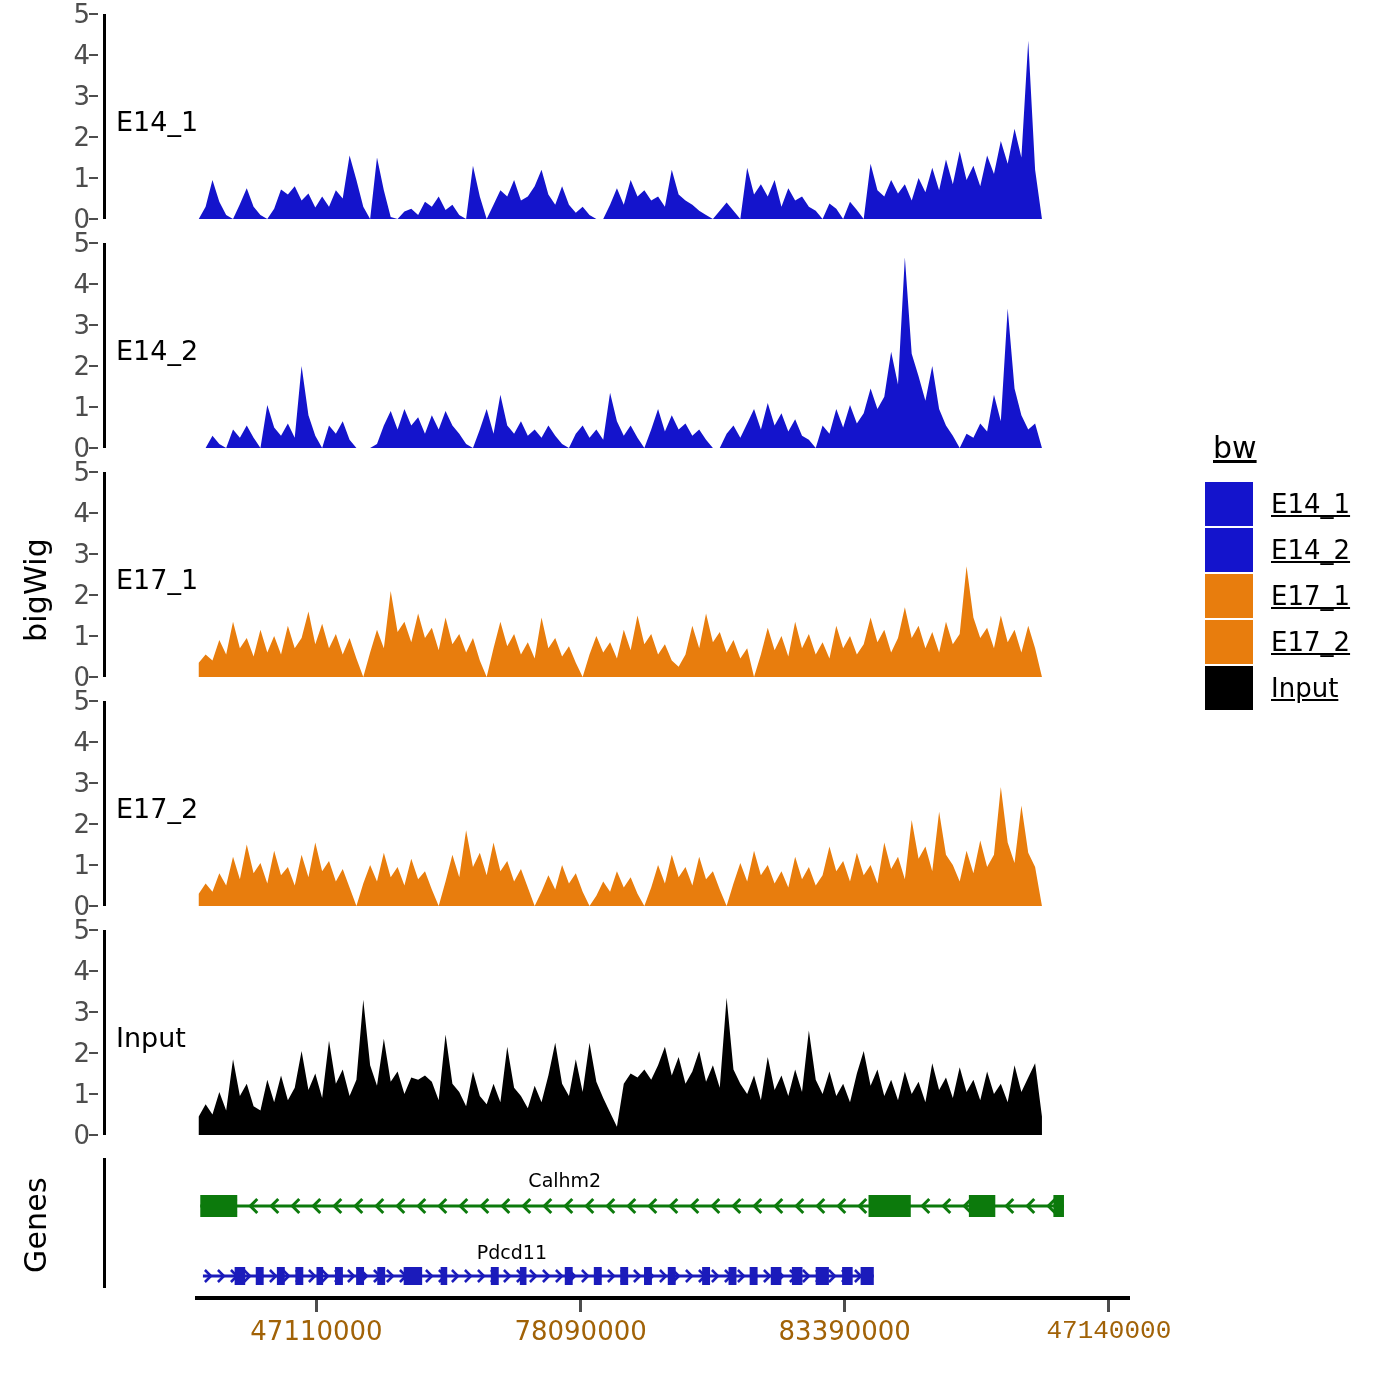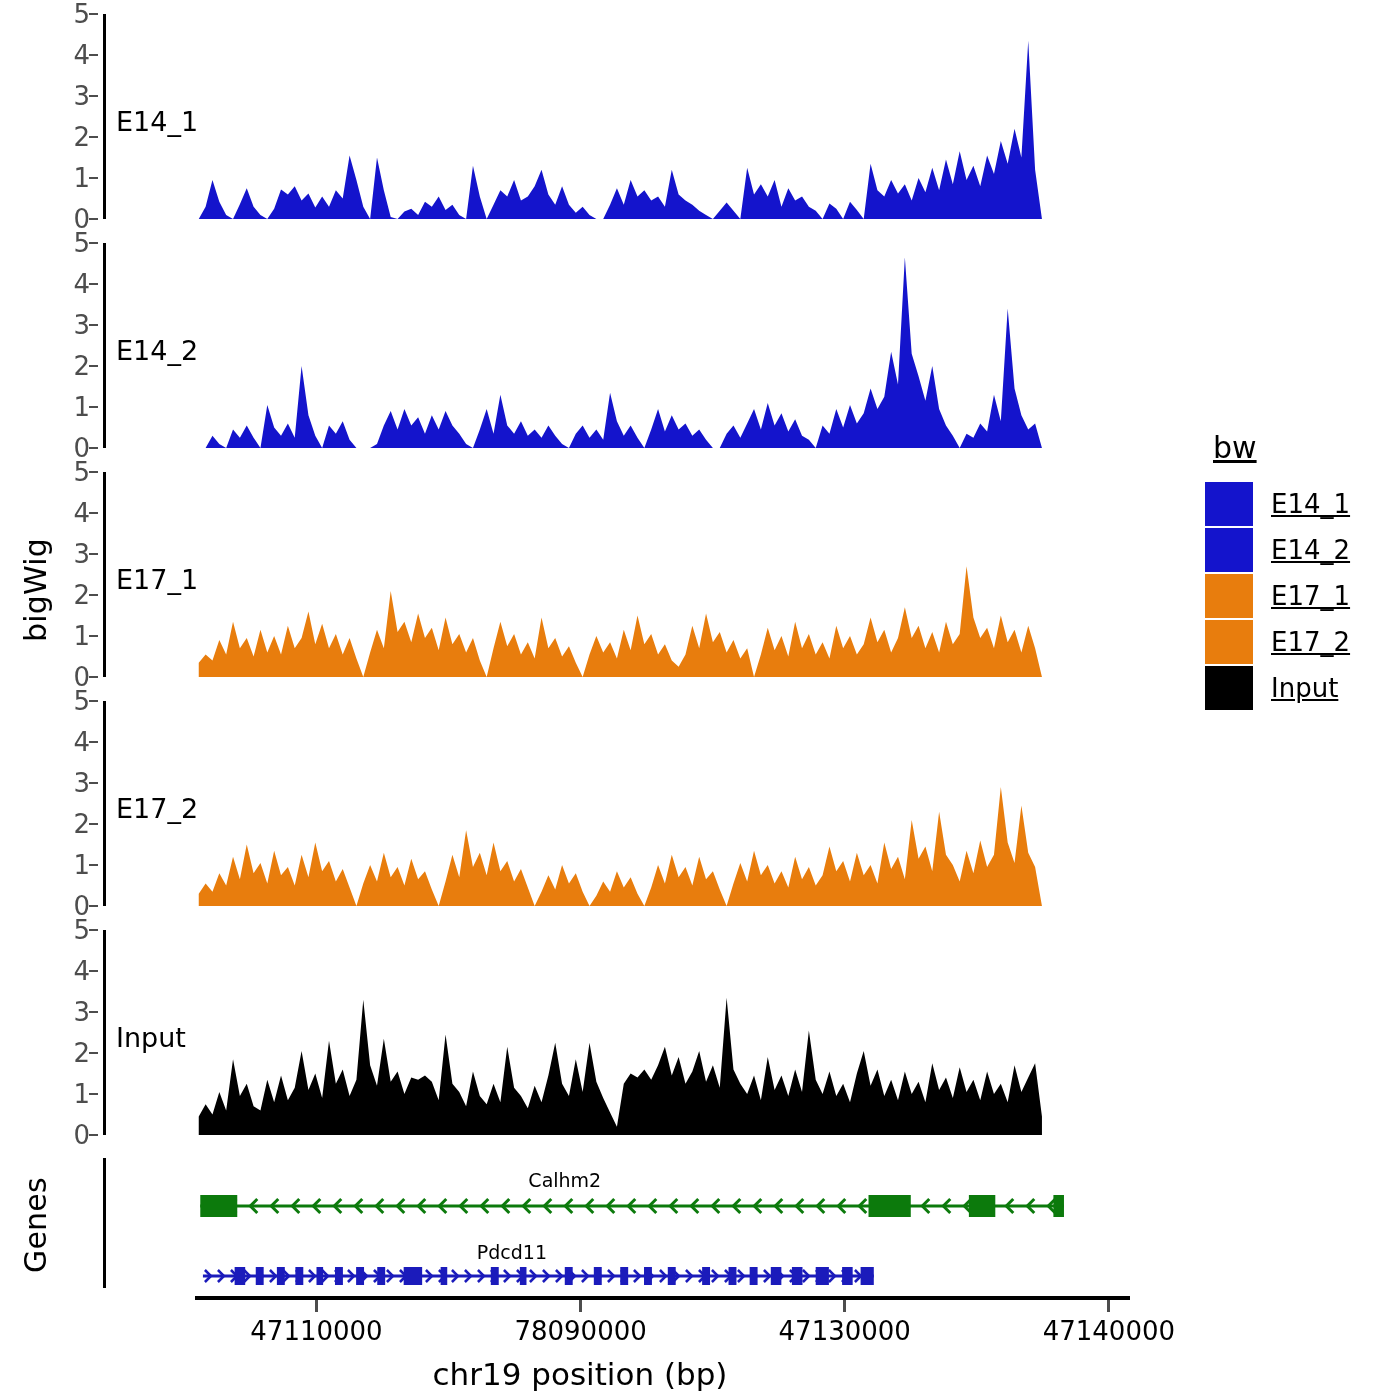--- a/index.html
+++ b/index.html
@@ -46,21 +46,21 @@
   #genepanel{position:absolute;left:0px;top:1148px;width:1160px;height:152px;text-align:center;}
   #genepanel .yspine{position:absolute;left:103px;top:10px;width:3px;height:130px;background:#000;}
   #geneplot{position:absolute;left:106px;top:0;right:0;bottom:0;}
   #geneplot svg{display:block;width:100%;height:100%;}
   .genename{font-size:19px;fill:#000;font-family:"DejaVu Sans","Liberation Sans",sans-serif;}
 
   
   #xaxis{position:absolute;left:0;top:1296px;width:1160px;height:100px;}
   #xline{position:absolute;left:195px;top:0px;width:935px;height:4px;background:#000;}
   .xtickmark{position:absolute;top:4px;width:3px;height:12px;background:#4d4d4d;}
-  .xtick{position:absolute;top:20px;transform:translateX(-50%);font-size:26px;color:#000000;white-space:nowrap;}
+  .xtick{position:absolute;top:20px;transform:translateX(-50%);font-size:26px;color:#a16207;white-space:nowrap;}
   #xtitle{position:absolute;left:0;top:60px;width:1160px;text-align:center;font-size:31px;color:#000;}
 
   
   #legend{position:absolute;left:1205px;top:430px;width:190px;text-decoration:underline;}
   #legend-title{font-size:30px;color:#000;margin:0 0 16px 8px;}
   .legrow{display:flex;align-items:center;height:46px;}
   .legswatch{width:48px;height:44px;flex:0 0 48px;}
   .leglabel{font-size:26px;color:#000;margin-left:18px;white-space:nowrap;}
 </style>
 </head>
@@ -327,25 +327,24 @@
   </div>
 
   <div id="xaxis">
     <div id="xline"></div>
     <div id="xticks">
         <div class="xtickmark" style="left: 314.997px;"></div>
         <div class="xtick" style="left: 316.497px;">47110000</div>
         <div class="xtickmark" style="left: 579.121px;"></div>
         <div class="xtick" style="left: 580.621px;">78090000</div>
         <div class="xtickmark" style="left: 843.246px;"></div>
-        <div class="xtick" style="left: 844.746px;">47130000</div>
+        <div class="xtick" style="left: 844.746px;">83390000</div>
         <div class="xtickmark" style="left: 1107.37px;"></div>
-        <div class="xtick" style="left: 1108.87px;">47140000</div>
-      </div>
-    <div id="xtitle">chr19 position (bp)</div>
+        <div class="xtick" style="left: 1108.87px; font-family: Liberation Mono, monospace;">47140000</div>
+      </div>
   </div>
 
   <div id="legend">
     <div id="legend-title">bw</div>
     <div id="legend-items">
         <div class="legrow">
           <div class="legswatch" style="background: rgb(20, 20, 204);"></div>
           <div class="leglabel">E14_1</div>
         </div>
         <div class="legrow">

